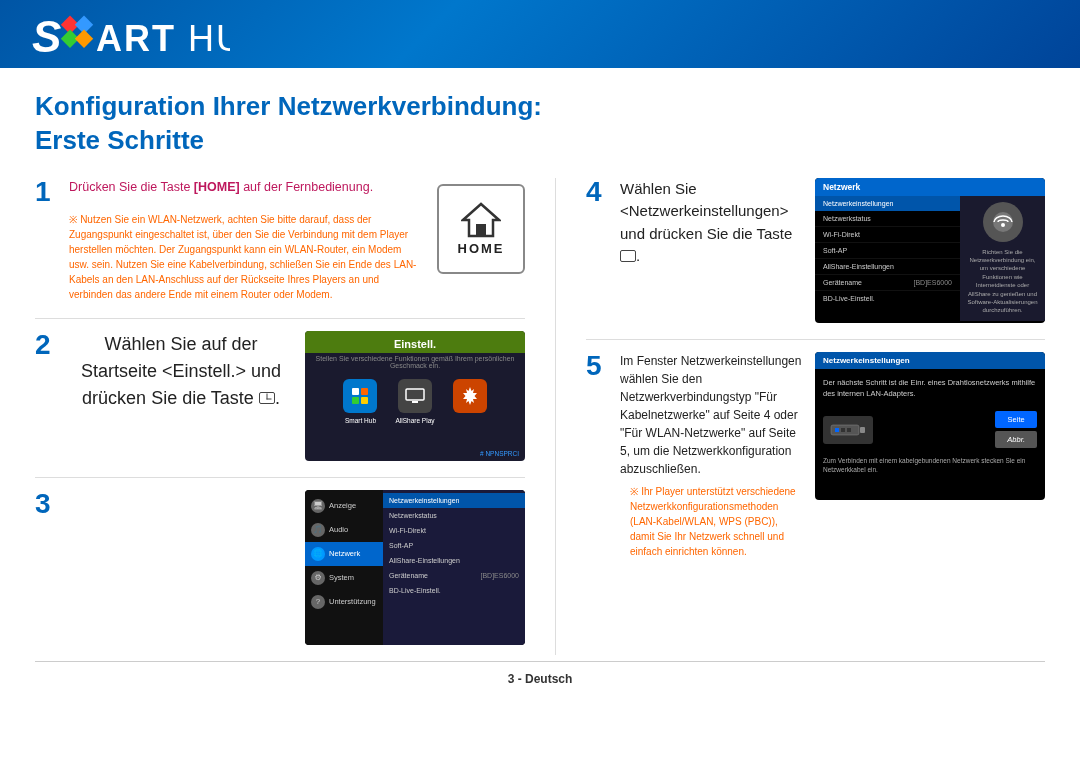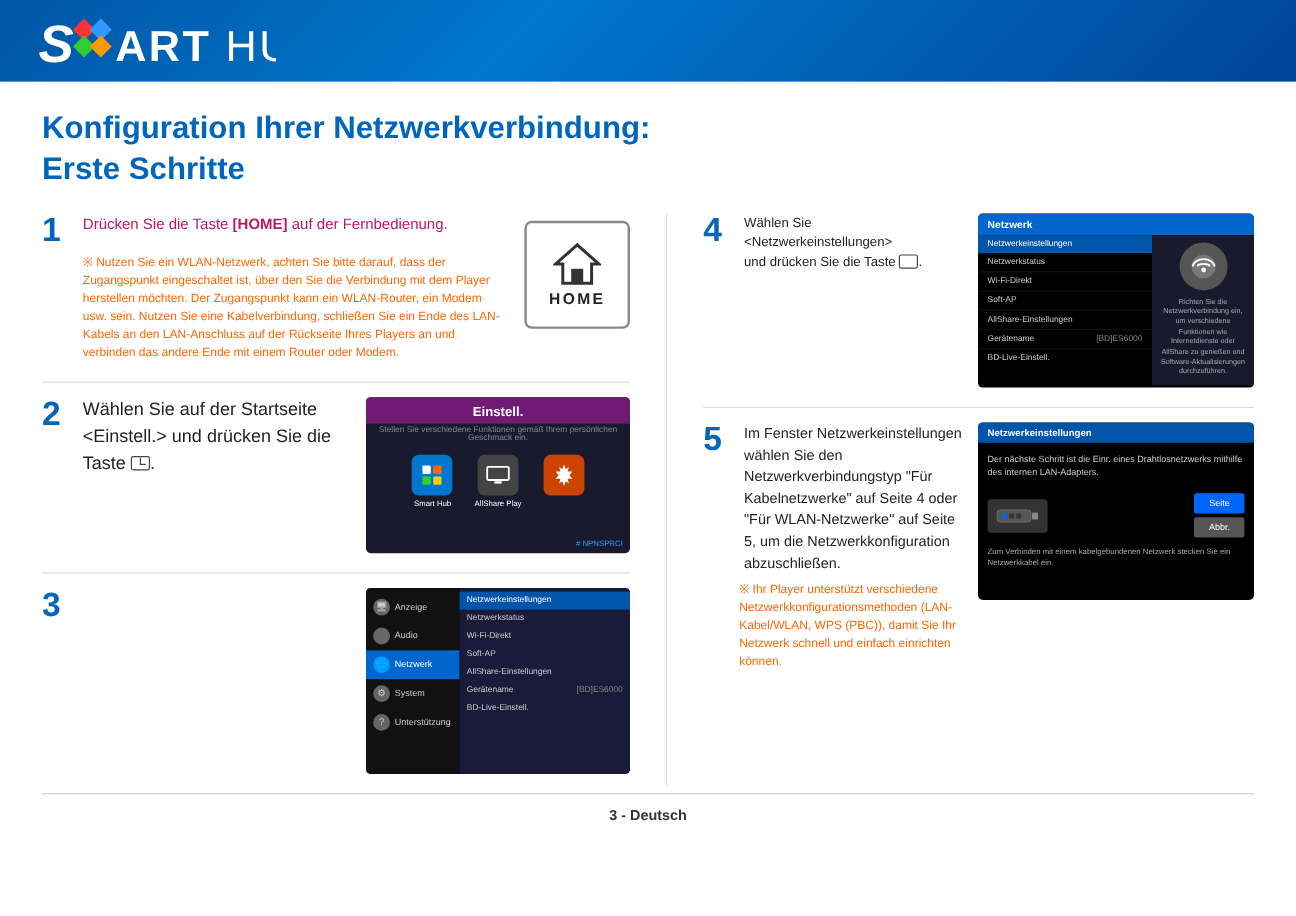--- a/index.html
+++ b/index.html
@@ -86,30 +86,30 @@
             <span style="font-size:13px; font-weight:bold; color:#222; letter-spacing:2px; margin-top:3px;">HOME</span>
           </div>
         </div>
       </div>
 
       <div style="padding-bottom:16px; border-bottom:1px solid #ddd; margin-bottom:12px;">
         <div style="display:flex; gap:12px; align-items:flex-start;">
           <div style="flex:1;">
             <div style="display:flex; gap:8px; align-items:flex-start; margin-bottom:6px;">
               <span style="font-size:28px; font-weight:bold; color:#0066bb; line-height:1; min-width:26px;">2</span>
-              <span style="font-size:15px; color:#222; line-height:1.5;">Wählen Sie auf der Startseite &lt;Einstell.&gt; und drücken Sie die Taste
+              <span style="font-size:18px; color:#222; line-height:1.5;text-align:center;">Wählen Sie auf der Startseite &lt;Einstell.&gt; und drücken Sie die Taste
                 <span style="display:inline-block; width:16px; height:12px; border:1.5px solid #444; border-radius:2px; vertical-align:middle; position:relative; top:-1px;">
                   <span style="position:absolute; right:2px; top:1px; width:6px; height:5px; border-right:1.5px solid #444; border-bottom:1.5px solid #444; transform:rotate(90deg);"></span>
                 </span>.
               </span>
             </div>
           </div>
           <div style="width:220px; flex-shrink:0;">
             <div style="width:220px; height:130px; background:#1a1a2e; border-radius:4px; overflow:hidden; position:relative;">
-              <div style="background:#701a75; color:white; font-size:11px; font-weight:bold; text-align:center; padding:7px 4px 3px;">Einstell.</div>
+              <div style="background:#4d7c0f; color:white; font-size:11px; font-weight:bold; text-align:center; padding:7px 4px 3px;">Einstell.</div>
               <div style="color:#888; font-size:7px; text-align:center; padding:2px 6px 6px;">Stellen Sie verschiedene Funktionen gemäß Ihrem persönlichen Geschmack ein.</div>
               <div style="display:flex; justify-content:center; gap:18px; margin-top:4px;">
                 <div style="display:flex; flex-direction:column; align-items:center; gap:4px;">
                   <div style="width:34px; height:34px; background:#0077cc; border-radius:6px; display:flex; align-items:center; justify-content:center;">
                     <svg width="20" height="20" viewBox="0 0 20 20">
                         <rect x="2" y="2" width="7" height="7" fill="white" rx="1"></rect>
                         <rect x="11" y="2" width="7" height="7" fill="#ff6600" rx="1"></rect>
                         <rect x="2" y="11" width="7" height="7" fill="#33cc33" rx="1"></rect>
                         <rect x="11" y="11" width="7" height="7" fill="#ffcc00" rx="1"></rect>
                       </svg>
@@ -193,21 +193,21 @@
 
     </div>
 
     <div style="border-left:1px solid #ddd; padding-left:30px;">
 
       <div style="padding-bottom:16px; border-bottom:1px solid #ddd; margin-bottom:12px;">
         <div style="display:flex; gap:12px; align-items:flex-start;">
           <div style="flex:1;">
             <div style="display:flex; gap:8px; align-items:flex-start; margin-bottom:6px;">
               <span style="font-size:28px; font-weight:bold; color:#0066bb; line-height:1; min-width:26px;">4</span>
-              <span style="font-size:11px; color:#222; line-height:1.5;">Wählen Sie<br>&lt;Netzwerkeinstellungen&gt;<br>und drücken Sie die Taste
+              <span style="font-size:15px; color:#222; line-height:1.5;">Wählen Sie<br>&lt;Netzwerkeinstellungen&gt;<br>und drücken Sie die Taste
                 <span style="display:inline-block; width:16px; height:12px; border:1.5px solid #444; border-radius:2px; vertical-align:middle; position:relative; top:-1px;"></span>.
               </span>
             </div>
           </div>
           <div style="width:230px; flex-shrink:0;">
             <div style="width:230px; height:145px; background:#000; border-radius:4px; overflow:hidden;">
               <div style="background:#0066cc; color:white; font-size:8.5px; font-weight:bold; padding:4px 8px;">Netzwerk</div>
               <div style="display:flex;">
                 <div style="flex:1;">
                   <div style="background:#0055aa; color:white; font-size:7px; padding:4px 8px;">Netzwerkeinstellungen</div>
@@ -240,41 +240,41 @@
         </div>
       </div>
 
       <div style="padding-bottom:10px;">
         <div style="display:flex; gap:12px; align-items:flex-start;">
           <div style="flex:1;">
             <div style="display:flex; gap:8px; align-items:flex-start; margin-bottom:6px;">
               <span style="font-size:28px; font-weight:bold; color:#0066bb; line-height:1; min-width:26px;">5</span>
               <span style="font-size:12px; color:#222; line-height:1.5;">Im Fenster Netzwerkeinstellungen wählen Sie den Netzwerkverbindungstyp "Für Kabelnetzwerke" auf Seite 4 oder "Für WLAN-Netzwerke" auf Seite 5, um die Netzwerkkonfiguration abzuschließen.</span>
             </div>
-            <div style="font-size:10px; color:#ff6600; line-height:1.5; margin-left:30px;">※ Ihr Player unterstützt verschiedene Netzwerkkonfigurationsmethoden (LAN-Kabel/WLAN, WPS (PBC)), damit Sie Ihr Netzwerk schnell und einfach einrichten können.</div>
+            <div style="font-size:10px; color:#ff6600; line-height:1.5; margin-left:44px;">※ Ihr Player unterstützt verschiedene Netzwerkkonfigurationsmethoden (LAN-Kabel/WLAN, WPS (PBC)), damit Sie Ihr Netzwerk schnell und einfach einrichten können.</div>
           </div>
           <div style="width:230px; flex-shrink:0;">
             <div style="width:230px; height:148px; background:#000; border-radius:4px; overflow:hidden;">
               <div style="background:#0055aa; color:white; font-size:8px; font-weight:bold; padding:4px 8px;">Netzwerkeinstellungen</div>
               <div style="padding:8px; color:#ccc; font-size:7.5px; line-height:1.5;">Der nächste Schritt ist die Einr. eines Drahtlosnetzwerks mithilfe des internen LAN-Adapters.</div>
               <div style="display:flex; align-items:center; justify-content:space-between; padding:4px 8px 8px;">
                 <div style="display:flex; align-items:center; gap:6px;">
                   <div style="width:50px; height:28px; background:#333; border-radius:3px; display:flex; align-items:center; justify-content:center;">
                     <svg width="36" height="18" viewBox="0 0 36 18">
                         <rect x="1" y="4" width="28" height="10" rx="2" fill="#555" stroke="#888" stroke-width="0.5"></rect>
                         <rect x="30" y="6" width="5" height="6" rx="1" fill="#888"></rect>
                         <rect x="5" y="7" width="4" height="4" fill="#0066ff"></rect>
                         <rect x="11" y="7" width="4" height="4" fill="#333"></rect>
                         <rect x="17" y="7" width="4" height="4" fill="#333"></rect>
                       </svg>
                   </div>
                 </div>
                 <div style="display:flex; flex-direction:column; gap:3px;">
                   <div style="background:#0066ff; color:white; font-size:7.5px; padding:4px 12px; border-radius:2px; text-align:center;">Seite</div>
-                  <div style="background:#555; color:white; font-size:7.5px; padding:4px 12px; border-radius:2px; text-align:center;">Abbr.</div>
+                  <div style="background:#555; color:white; font-size:7.5px; padding:4px 12px; border-radius:2px; text-align:center;font-style:italic;">Abbr.</div>
                 </div>
               </div>
               <div style="padding:0 8px 6px; color:#aaa; font-size:6.5px; line-height:1.4;">Zum Verbinden mit einem kabelgebundenen Netzwerk stecken Sie ein Netzwerkkabel ein.</div>
             </div>
           </div>
         </div>
       </div>
 
     </div>
 

